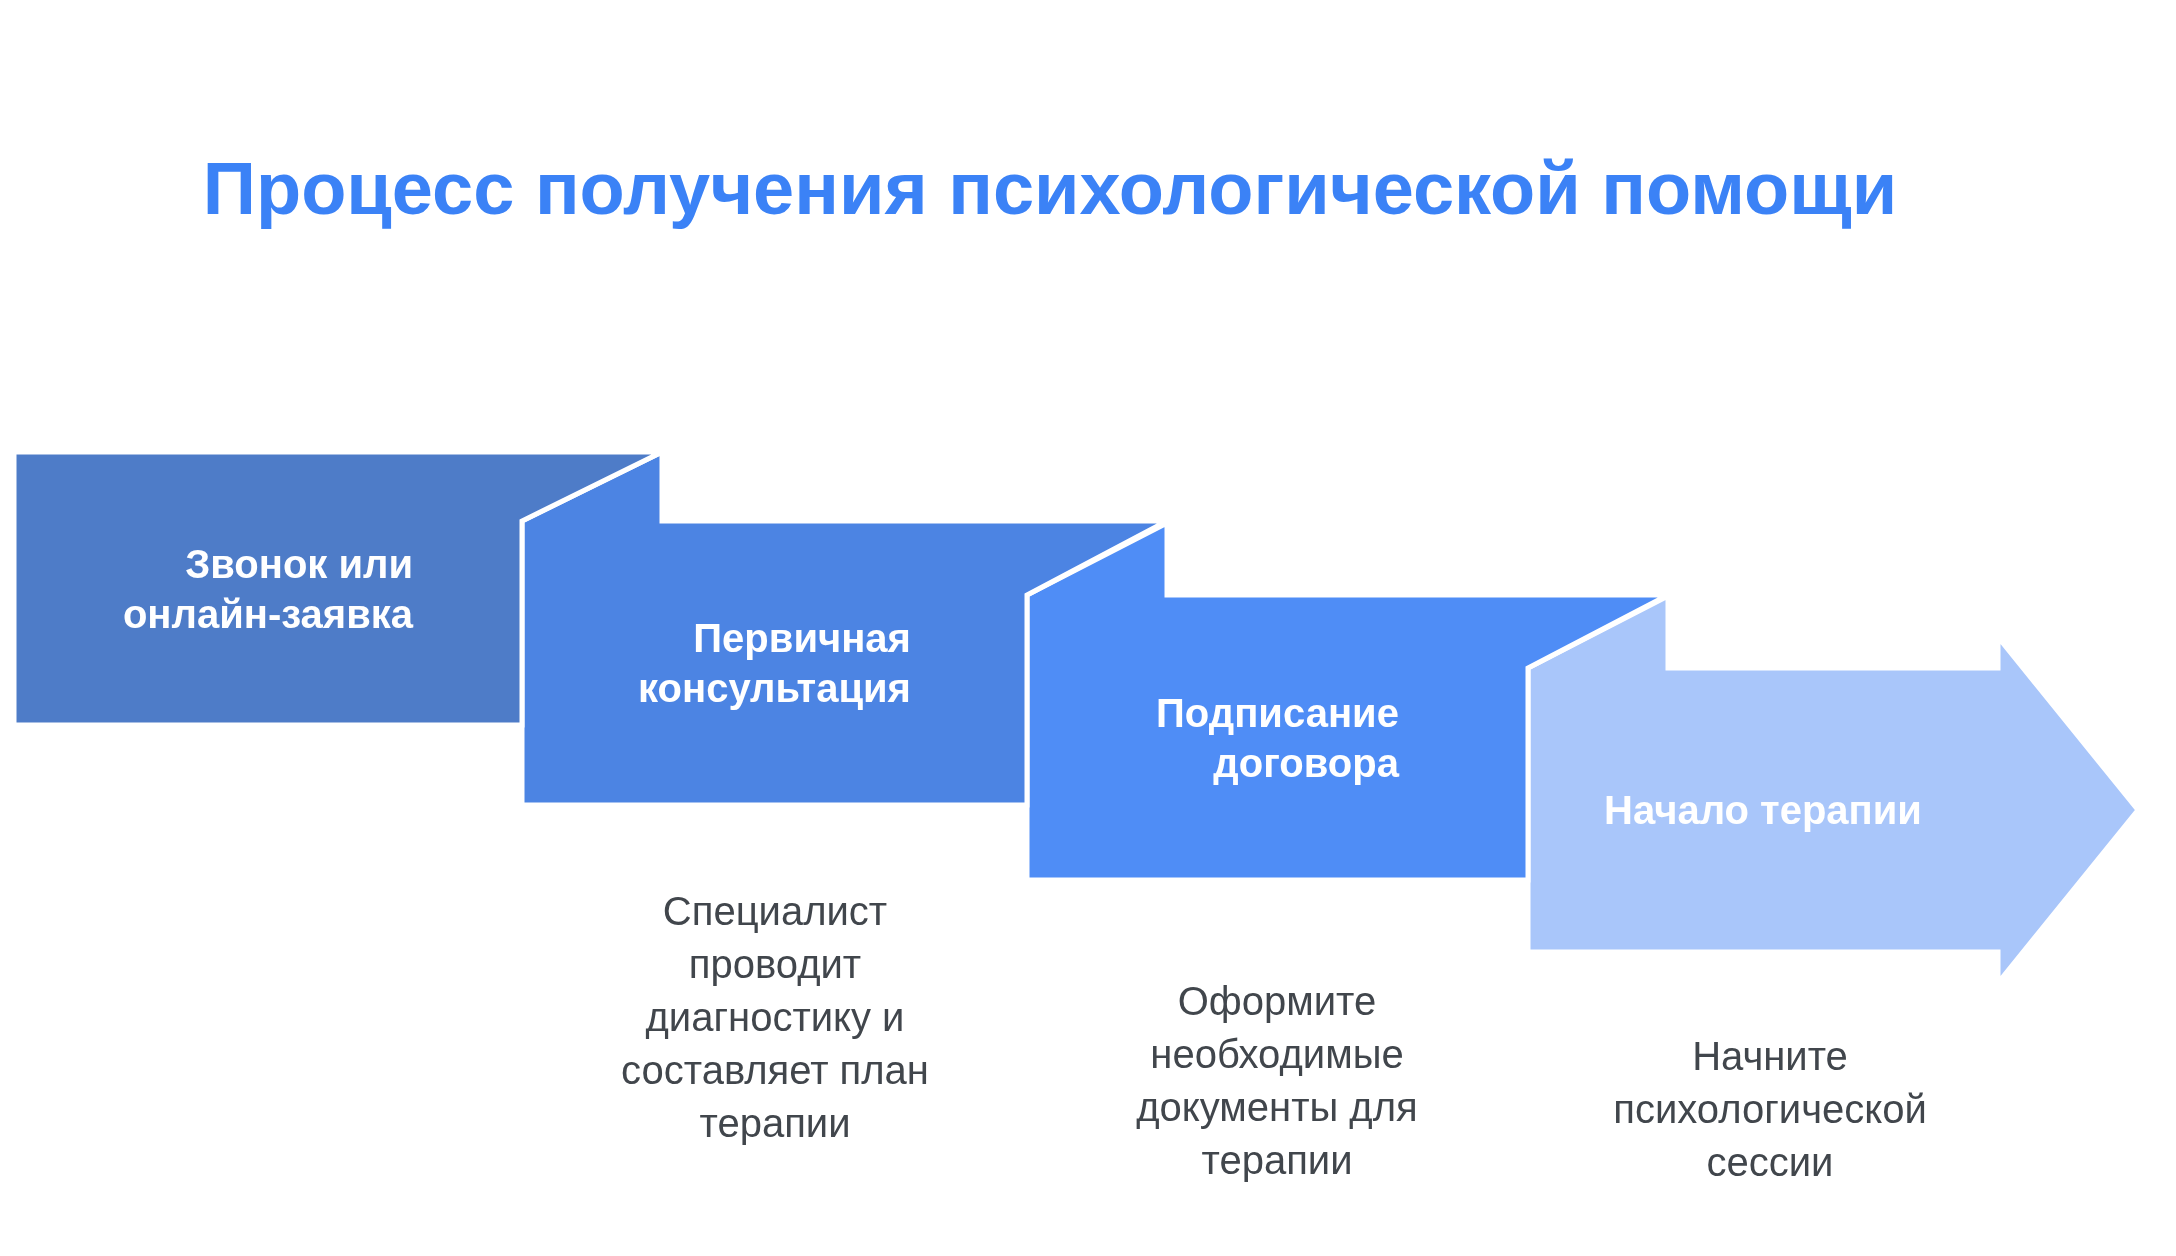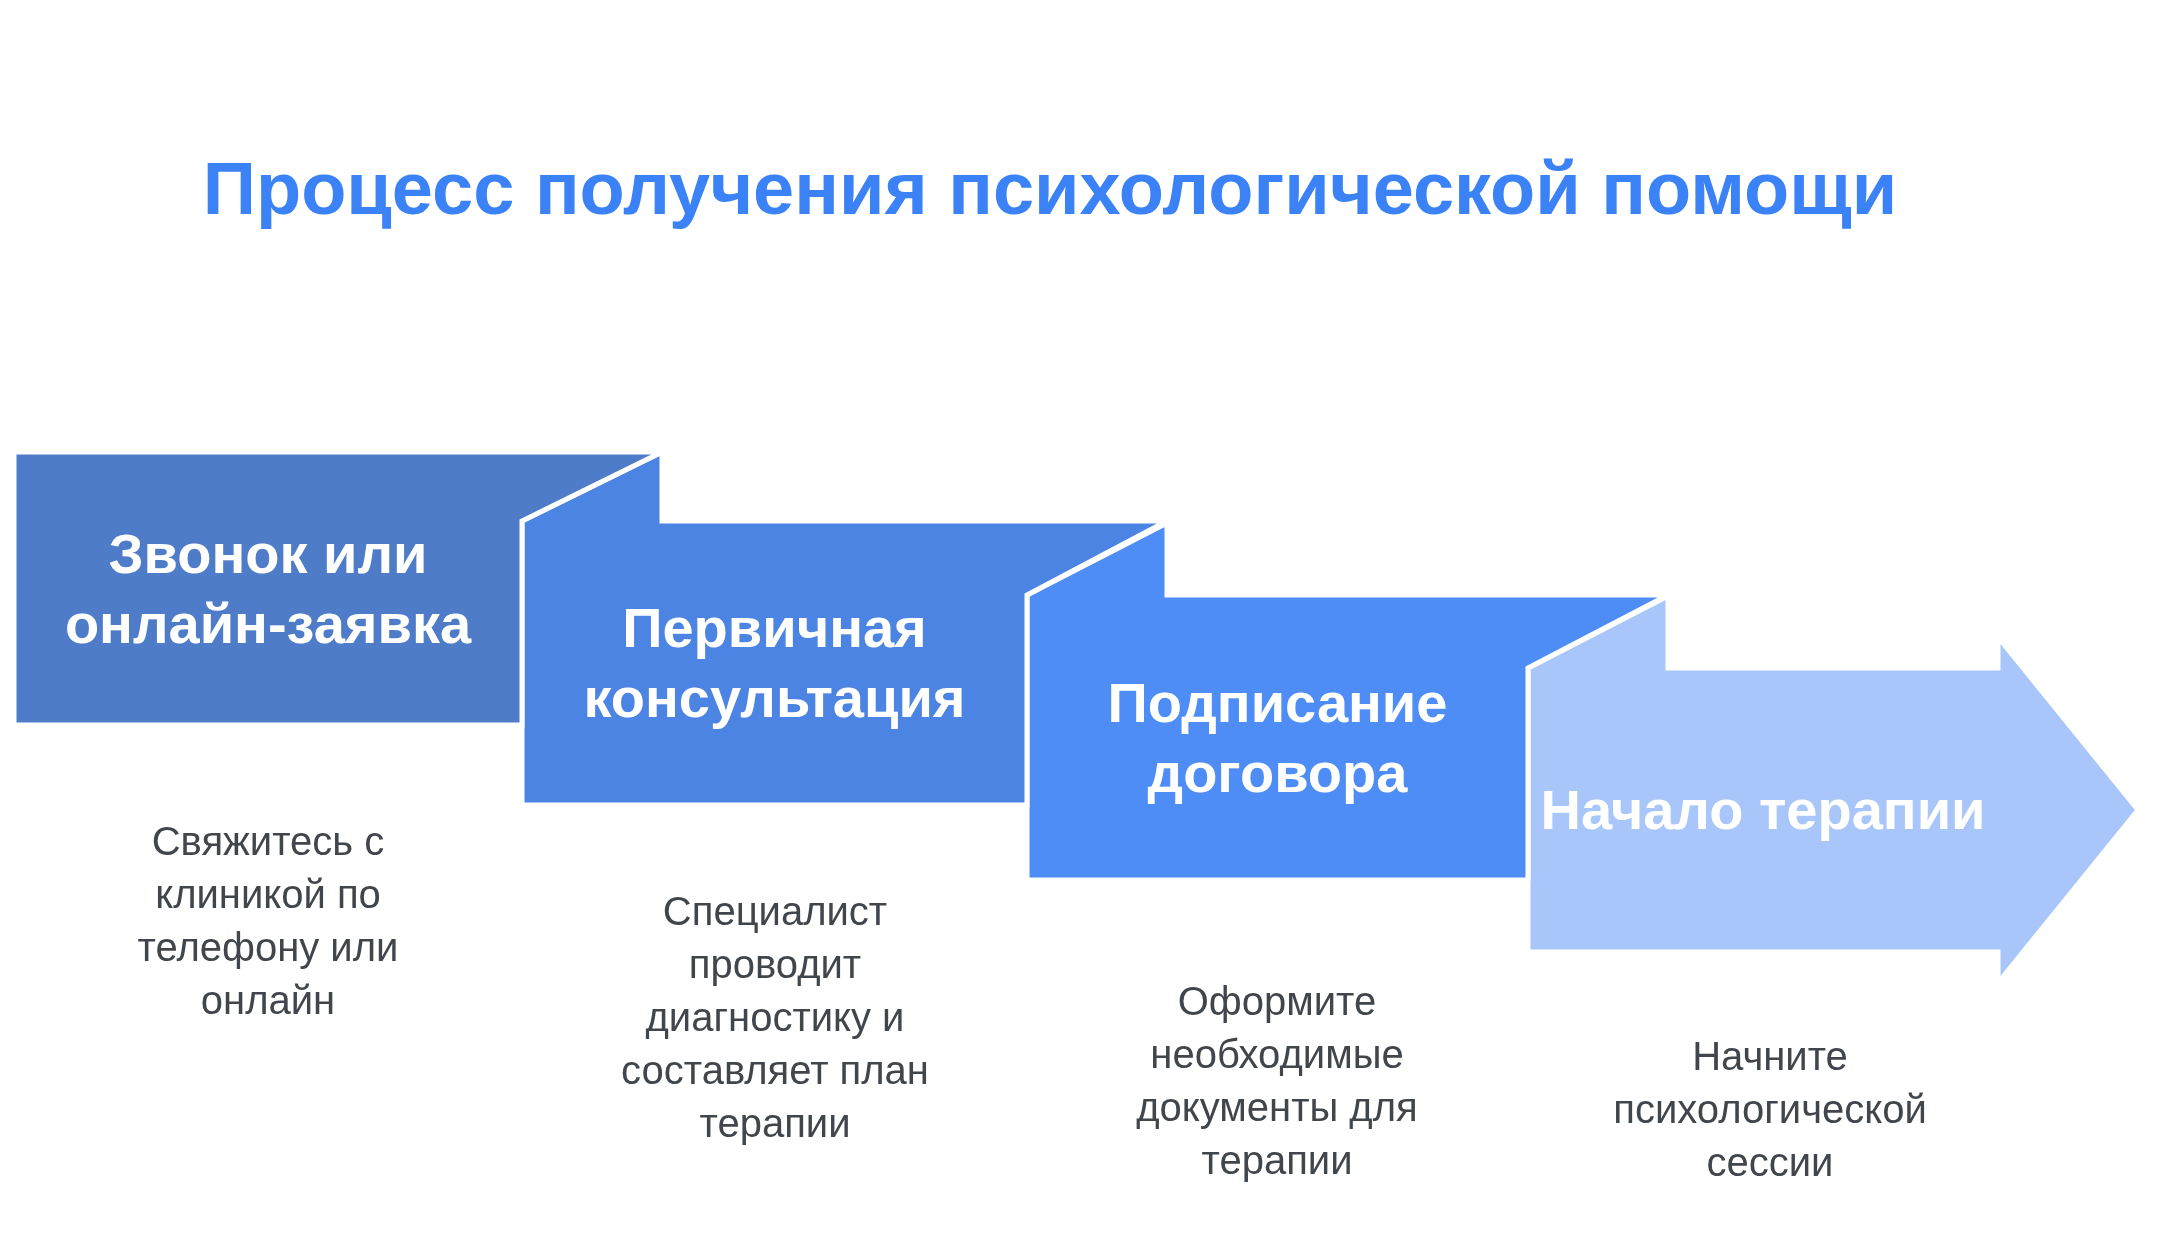--- a/index.html
+++ b/index.html
@@ -16,24 +16,24 @@
     text-align:center;
     font-size:74px;
     font-weight:bold;
     color:#3b82f6;
     margin:0;
   }
   .shapes{position:absolute;left:0;top:0;}
   .step-label{
     position:absolute;
     display:flex;align-items:center;justify-content:center;
-    text-align:center;
+    text-align:right;
     white-space:pre-line;
     font-weight:bold;
-    font-size:56px;
+    font-size:40px;
     line-height:1.25;
     color:#ffffff;
   }
   .step-desc{
     position:absolute;
     text-align:center;
     white-space:pre-line;
     font-size:40px;
     line-height:53px;
     color:#41464c;
@@ -65,24 +65,20 @@
   </svg>
 
   <div class="step-label pos-l1">Звонок или
 онлайн-заявка</div>
   <div class="step-label pos-l2">Первичная
 консультация</div>
   <div class="step-label pos-l3">Подписание
 договора</div>
   <div class="step-label pos-l4">Начало терапии</div>
 
-  <div class="step-desc pos-d1">Свяжитесь с
-клиникой по
-телефону или
-онлайн</div>
   <div class="step-desc pos-d2">Специалист
 проводит
 диагностику и
 составляет план
 терапии</div>
   <div class="step-desc pos-d3">Оформите
 необходимые
 документы для
 терапии</div>
   <div class="step-desc pos-d4">Начните

